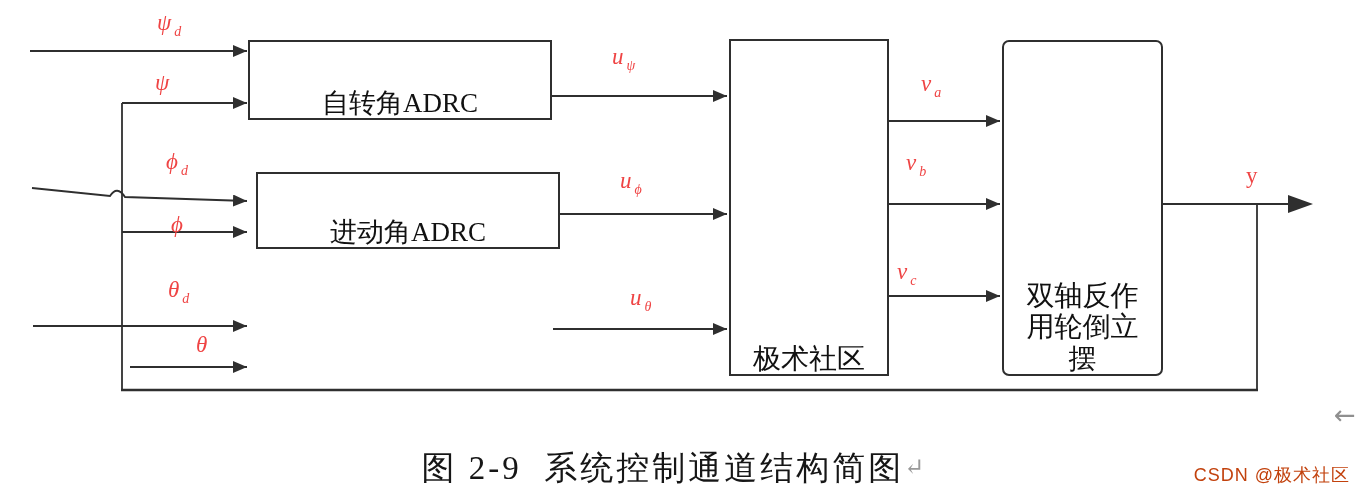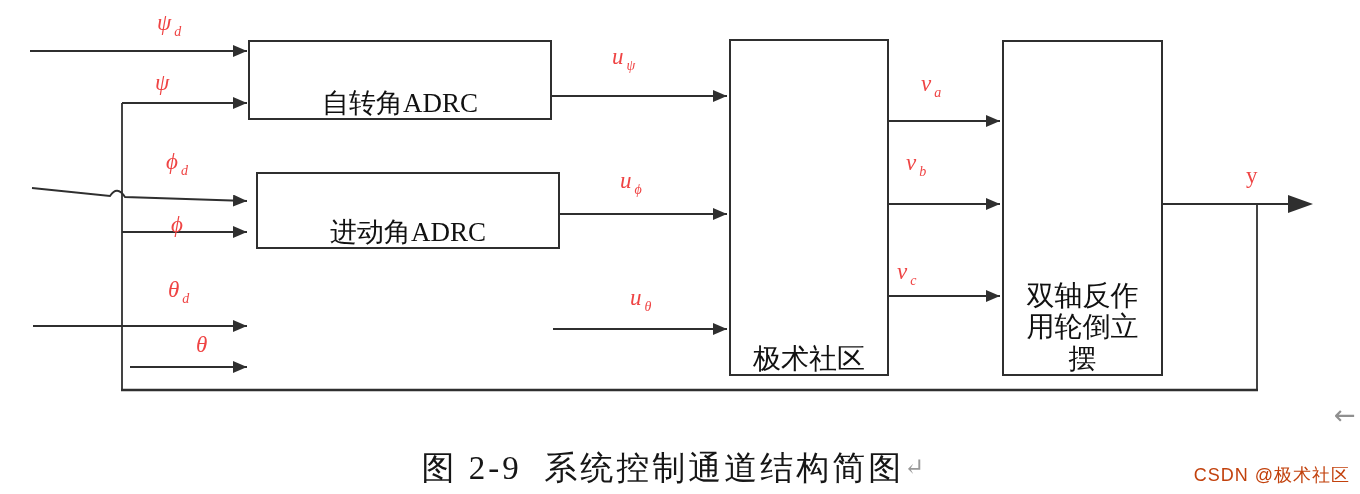--- a/index.html
+++ b/index.html
@@ -112,21 +112,21 @@
 
   <div class="block" style="left:248px;top:40px;width:304px;height:80px;">
     <span class="bl">自转角ADRC</span>
   </div>
   <div class="block" style="left:248px;top:172px;width:304px;height:77px;margin-left:8px;">
     <span class="bl">进动角ADRC</span>
   </div>
   <div class="block narrow" style="left:729px;top:39px;width:160px;height:337px;font-size:28px;">
     <span class="bl">极术社区</span>
   </div>
-  <div class="block narrow" style="left:1002px;top:40px;width:161px;height:336px;font-size:28px;">
+  <div class="block narrow" style="left:1002px;top:40px;width:161px;height:336px;font-size:28px;border-radius:7px;">
     <span class="bl">双轴反作用轮倒立摆</span>
   </div>
 
   <div class="sig" style="left:157px;top:10px;">
     <span class="m">ψ</span><span class="s">d</span>
   </div>
   <div class="sig" style="left:155px;top:70px;">
     <span class="m">ψ</span><span class="s"></span>
   </div>
   <div class="sig" style="left:166px;top:149px;">

